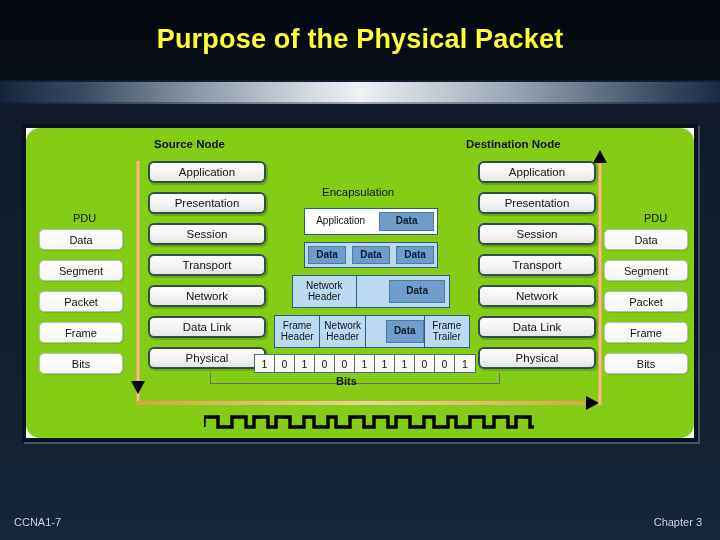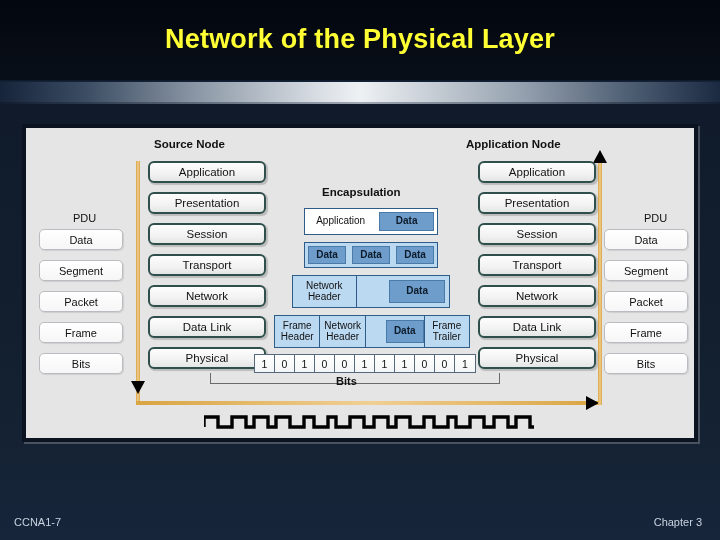--- a/index.html
+++ b/index.html
@@ -85,34 +85,35 @@
     width: 676px; height: 318px;
     background: #ffffff;
     border: 4px solid #0b1220;
     box-shadow: 2px 2px 0 rgba(255,255,255,.22);
   }
 
   .canvas {
     position: relative;
     width: 100%;
     height: 100%;
-    background: #e5e5e5;
+    background: #84cc16;
+    border-radius: 14px;
   }
 
   
   .node-heading {
     position: absolute;
     font-size: 11.5px;
     font-weight: bold;
     color: #111;
     white-space: nowrap;
   }
   .heading-source { left: 128px; top: 10px; }
   .heading-dest   { left: 440px; top: 10px; }
-  .heading-encap  { left: 288px; top: 58px; font-weight: bold; font-size: 11.5px; padding-left: 8px; }
+  .heading-encap  { left: 288px; top: 58px; font-weight: normal; font-size: 11.5px; padding-left: 8px; }
 
   .col-label {
     position: absolute;
     font-size: 11px;
     color: #111;
     white-space: nowrap;
     font-weight: normal;
   }
   .pdu-left  { left: 47px; top: 84px; }
   .pdu-right { left: 618px; top: 84px; }
@@ -259,30 +260,30 @@
   }
   .footer-left  { left: 14px; }
   .footer-right { right: 18px; }
 </style>
 </head>
 <body>
 
 <div class="slide">
 
   <div class="title-band"></div>
-  <div class="slide-title">Network of the Physical Layer</div>
+  <div class="slide-title">Purpose of the Physical Packet</div>
   <div class="gloss-strip"></div>
   <div class="strip-shadow"></div>
   <div class="body-bg"></div>
 
   <div class="diagram-frame">
     <div class="canvas">
 
       <div class="node-heading heading-source">Source Node</div>
-      <div class="node-heading heading-dest">Application Node</div>
+      <div class="node-heading heading-dest">Destination Node</div>
       <div class="node-heading heading-encap">Encapsulation</div>
 
       <div class="col-label pdu-left">PDU</div>
       <div class="col-label pdu-right">PDU</div>
 
       <div class="pdu-box" style="left:13px;  top:101px;">Data</div>
       <div class="pdu-box" style="left:13px;  top:132px;">Segment</div>
       <div class="pdu-box" style="left:13px;  top:163px;">Packet</div>
       <div class="pdu-box" style="left:13px;  top:194px;">Frame</div>
       <div class="pdu-box" style="left:13px;  top:225px;">Bits</div>

